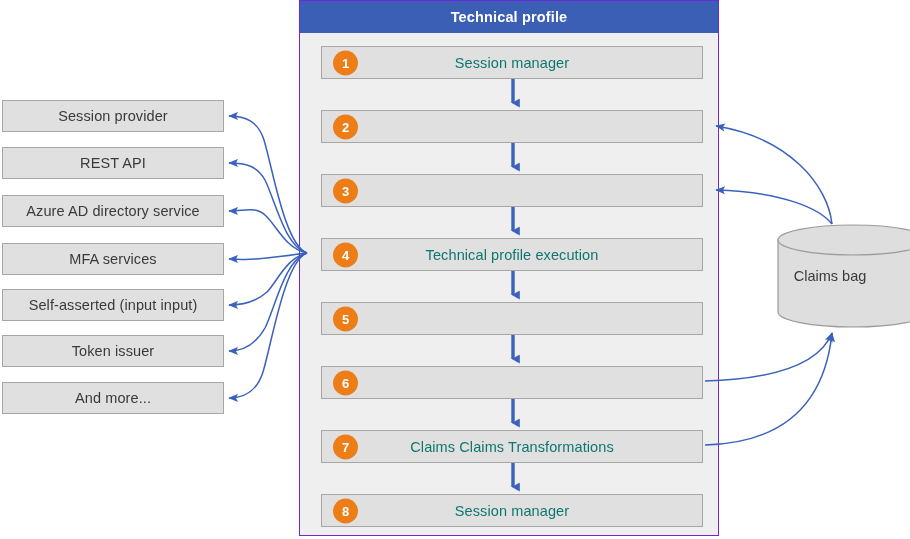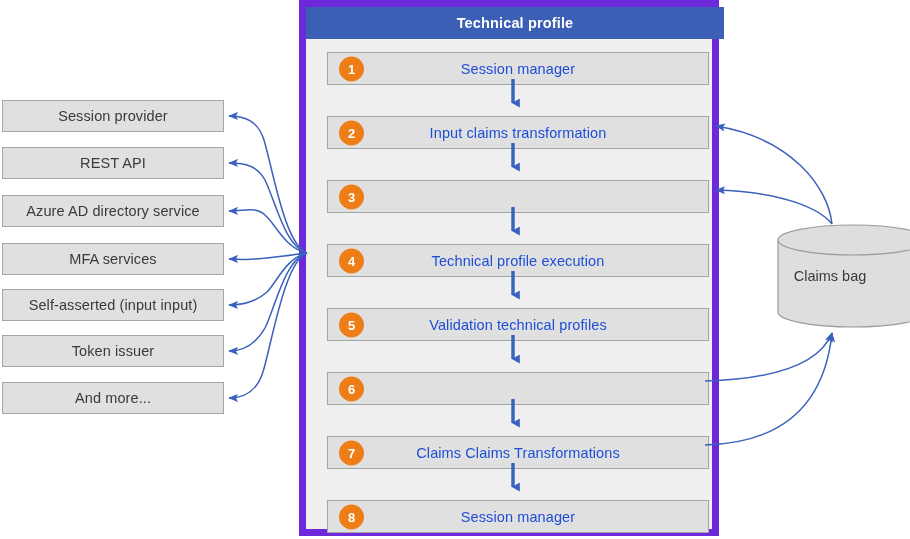--- a/index.html
+++ b/index.html
@@ -34,21 +34,21 @@
   }
 
   
   #tp-panel {
     position: absolute;
     left: 299px;
     top: 0px;
     width: 420px;
     height: 536px;
     background: #efefef;
-    border: 7px solid #6d28d9;
+    border: 1px solid #6d28d9;
     box-sizing: border-box;
   }
   #tp-header {
     position: absolute;
     left: 0;
     top: 0;
     width: 418px;
     height: 32px;
     background: #3b5fb5;
     display: flex;
@@ -85,21 +85,21 @@
     font-weight: 700;
     display: flex;
     align-items: center;
     justify-content: center;
     line-height: 1;
   }
   .step-label {
     width: 100%;
     text-align: center;
     font-size: 14.5px;
-    color: #1d4ed8;
+    color: #0f766e;
     letter-spacing: 0.1px;
   }
 
   
   #claims-bag {
     position: absolute;
     left: 754px;
     top: 224px;
     width: 152px;
     height: 104px;
@@ -167,35 +167,33 @@
 <div id="tp-panel">
   <div id="tp-header">Technical profile</div>
 
   <div class="step-box" style="top:45px">
     <span class="step-badge">1</span>
     <span class="step-label">Session manager</span>
   </div>
 
   <div class="step-box" style="top:109px">
     <span class="step-badge">2</span>
-    <span class="step-label">Input claims transformation</span>
   </div>
 
   <div class="step-box" style="top:173px">
     <span class="step-badge">3</span>
   </div>
 
   <div class="step-box" style="top:237px">
     <span class="step-badge">4</span>
     <span class="step-label">Technical profile execution</span>
   </div>
 
   <div class="step-box" style="top:301px">
     <span class="step-badge">5</span>
-    <span class="step-label">Validation technical profiles</span>
   </div>
 
   <div class="step-box" style="top:365px">
     <span class="step-badge">6</span>
   </div>
 
   <div class="step-box" style="top:429px">
     <span class="step-badge">7</span>
     <span class="step-label">Claims Claims Transformations</span>
   </div>

